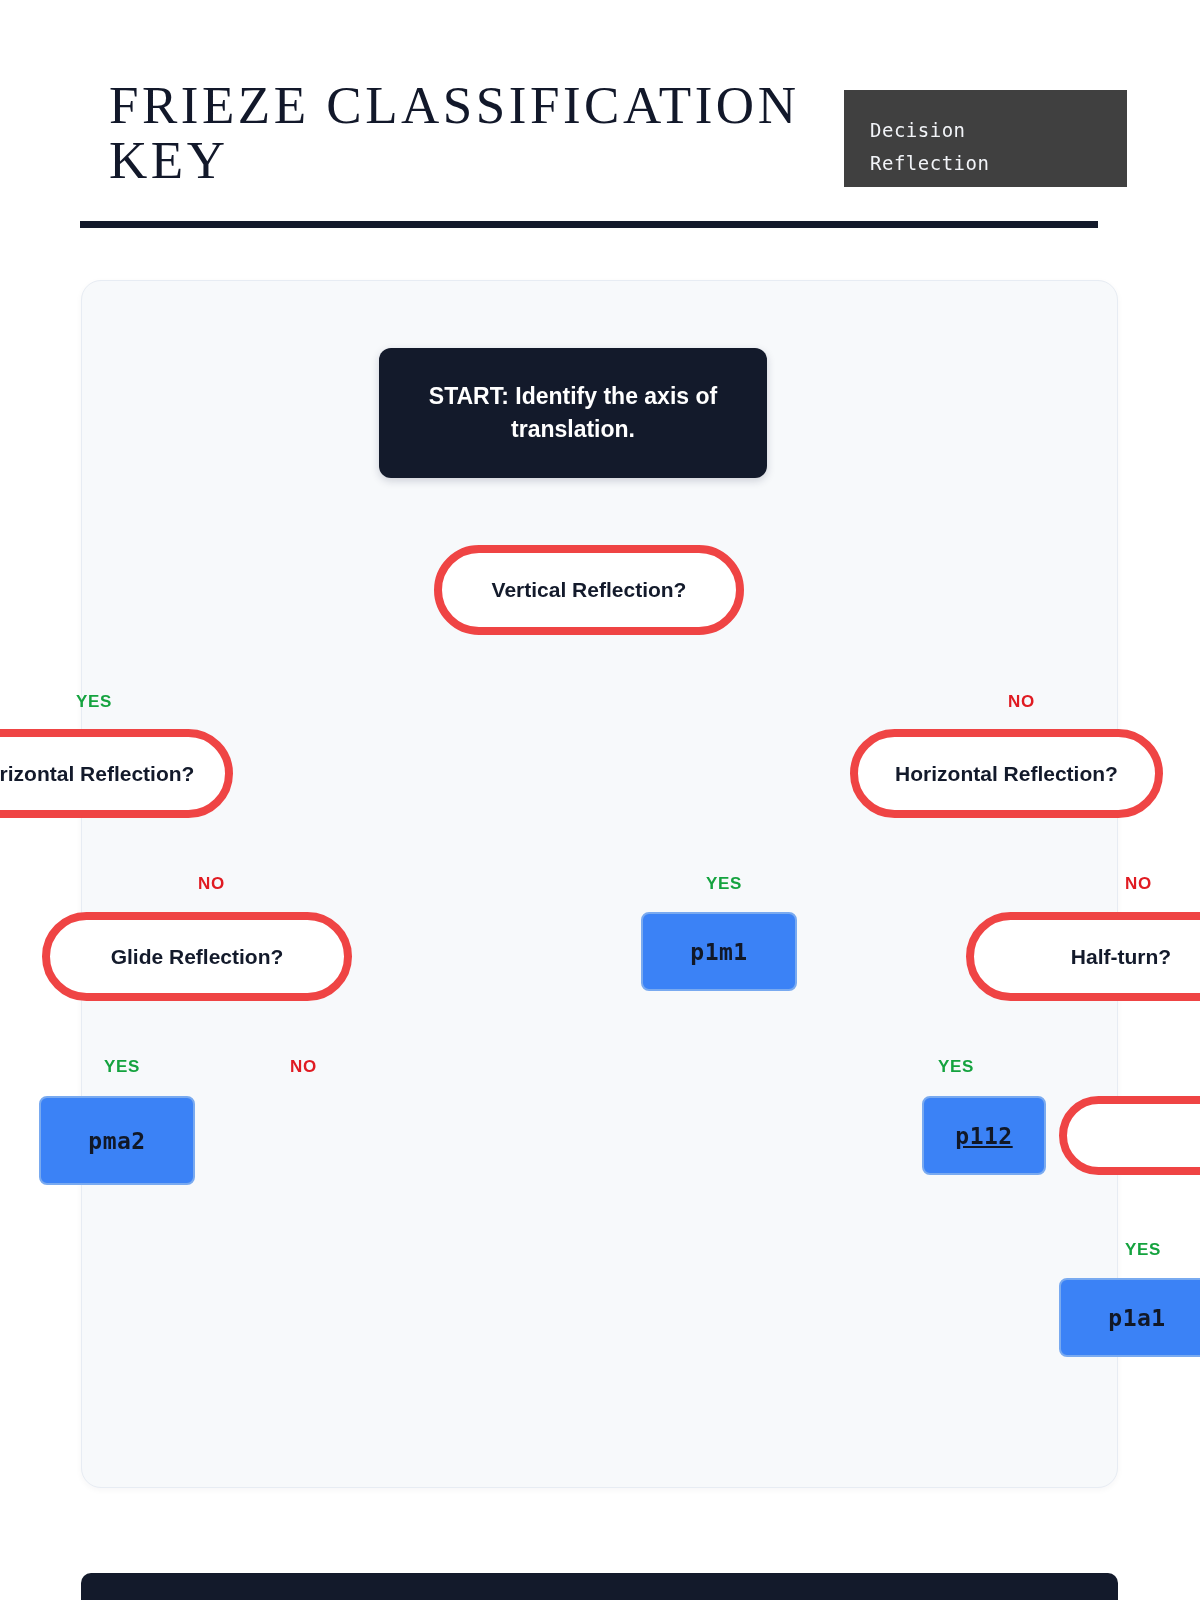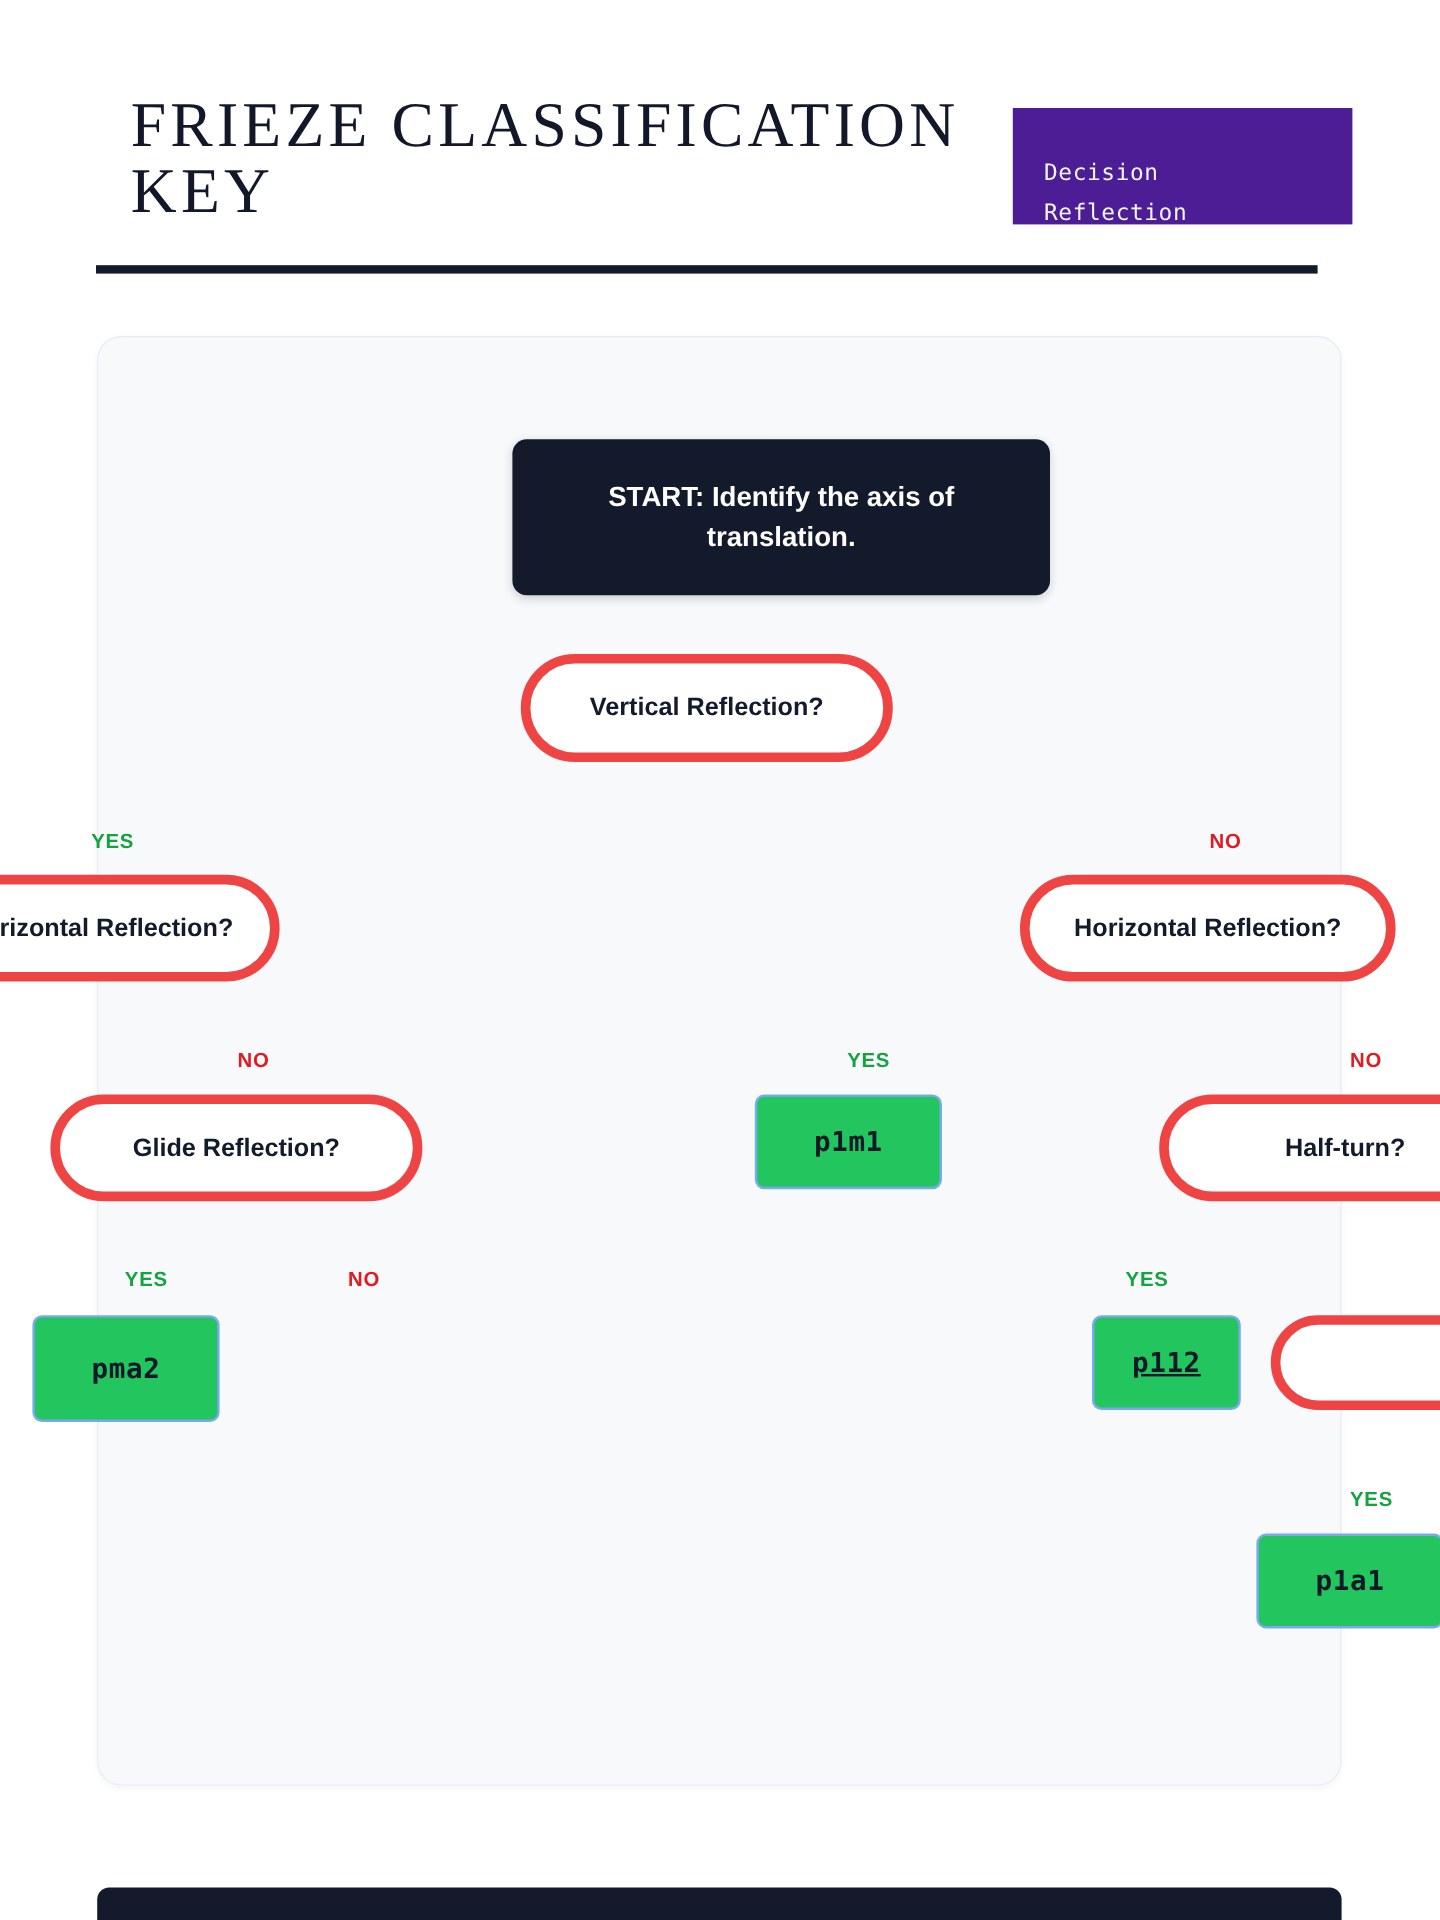--- a/index.html
+++ b/index.html
@@ -41,22 +41,22 @@
     color: #12182a;
     font-weight: 400;
   }
 
   .badge {
     position: absolute;
     left: 735px;
     top: 12px;
     width: 283px;
     height: 97px;
-    background: #4c1d95;
-    padding: 38px 26px 0 26px;
+    background: #404040;
+    padding: 24px 26px 0 26px;
   }
 
   .badge-line {
     font-family: "DejaVu Sans Mono", monospace;
     font-size: 19px;
     line-height: 33px;
     color: #f2f4f8;
     letter-spacing: 0.5px;
     white-space: pre;
   }
@@ -118,28 +118,29 @@
     color: #131a2b;
     border: 8px solid #ef4444;
     border-radius: 999px;
     font-size: 21px;
     font-weight: bold;
     padding: 0 30px;
     white-space: nowrap;
   }
 
   .node-terminal {
-    background: #22c55e;
+    background: #3b82f6;
     color: #111827;
     border: 2px solid #79aaf0;
     border-radius: 8px;
     font-family: "DejaVu Sans Mono", monospace;
     font-size: 23px;
     font-weight: bold;
     letter-spacing: 0.5px;
+    margin-left: 12px;
   }
 
   
   .edge-label {
     position: absolute;
     font-size: 17px;
     font-weight: bold;
     letter-spacing: 0.6px;
     text-align: center;
     white-space: nowrap;
@@ -170,21 +171,21 @@
     <div class="badge">
       <div class="badge-line">Decision</div>
       <div class="badge-line">Reflection</div>
     </div>
   </div>
 
   <div class="rule"></div>
 
   <div class="canvas">
     <div class="nodes" id="node-layer">
-        <div class="node node-start" style="left: 297px; top: 85px; width: 448px; height: 130px; margin-left: 48px;">
+        <div class="node node-start" style="left: 297px; top: 67px; width: 388px; height: 130px;">
           <span>START: Identify the axis of translation.</span>
         </div>
         <div class="node node-decision" style="left: 352px; top: 264px; width: 310px; height: 90px;">
           <span>Vertical Reflection?</span>
         </div>
         <div class="node node-decision" style="left: -149px; top: 448px; width: 300px; height: 89px;">
           <span>Horizontal Reflection?</span>
         </div>
         <div class="node node-decision" style="left: 768px; top: 448px; width: 313px; height: 89px;">
           <span>Horizontal Reflection?</span>

